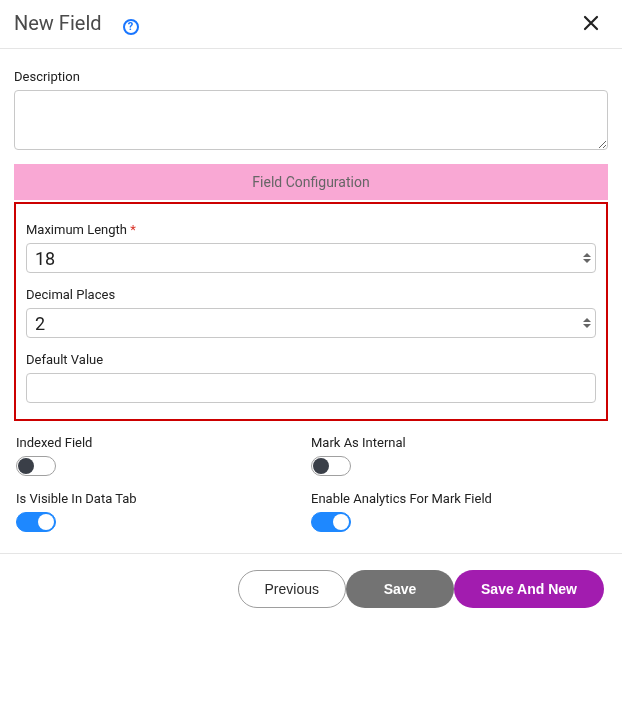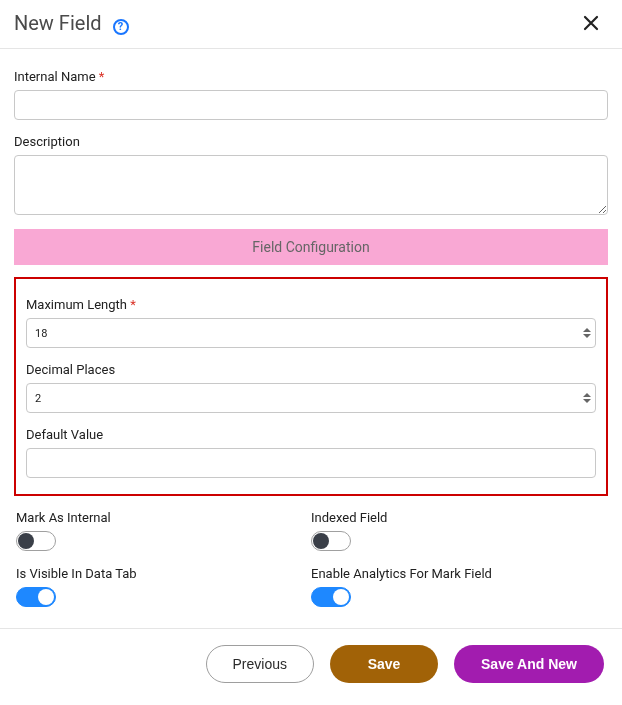--- a/index.html
+++ b/index.html
@@ -16,21 +16,21 @@
   .header {
     display: flex;
     align-items: center;
     justify-content: space-between;
     padding: 10px 18px 12px 14px;
     border-bottom: 1px solid #e5e5e5;
   }
   .title-wrap {
     display: flex;
     align-items: baseline;
-    gap: 11px;
+    gap: 21px;
   }
   .title {
     font-size: 20px;
     color: #4a4a4a;
     font-weight: 400;
   }
   .help-icon {
     color: #1976ff;
     border: 2px solid #1976ff;
     border-radius: 50%;
@@ -60,21 +60,21 @@
     display: block;
   }
   .req { color: #d93025; }
 
   .text-input, .num-input, .textarea {
     width: 100%;
     border: 1px solid #c8c8c8;
     border-radius: 4px;
     background: #fff;
     font-family: inherit;
-    font-size: 11px;
+    font-size: 18px;
     color: #212121;
   }
   .text-input { height: 30px; padding: 4px 8px; }
   .textarea { height: 60px; padding: 6px 8px; resize: both; display:block;}
   .num-input {
     height: 30px;
     padding: 4px 8px;
   }
 
   .num-wrap { position: relative; }
@@ -103,21 +103,21 @@
     text-align: center;
     padding: 10px 0;
     color: #666;
     font-size: 14px;
     margin-top: 4px;
   }
 
   .config-box {
     border: 2px solid #cc0000;
     padding: 8px 10px 16px 10px;
-    margin-top: 12px;
+    margin-top: 2px;
   }
 
   .toggle-section {
     display: flex;
     flex-wrap: wrap;
     margin-top: 14px;
     padding: 0 2px;
   }
   .toggle-item {
     width: 50%;
@@ -158,41 +158,40 @@
     width: 16px; height: 16px;
     border-radius: 50%;
     background: #fff;
   }
 
   .footer {
     border-top: 1px solid #e5e5e5;
     padding: 16px 18px 18px 18px;
     display: flex;
     justify-content: flex-end;
-    gap: 16px;
     margin-top: 6px;
   }
   .btn {
     border-radius: 999px;
     font-size: 14px;
     font-weight: 600;
     padding: 10px 26px;
     cursor: pointer;
     border: none;
     min-width: 108px;
     text-align: center;
   }
   .btn-outline {
     background: #fff;
     color: #2b2b2b;
     border: 1px solid #9e9e9e;
     font-weight: 500;
   }
   .btn-primary {
-    background: #a16207;
+    background: #737373;
     color: #fff;
   }
   .btn-secondary {
     background: #a21caf;
     color: #fff;
     min-width: 150px;
   }
 </style>
 </head>
 <body>
@@ -206,27 +205,20 @@
     </div>
     <div class="close-icon">
       <svg width="18" height="18" viewBox="0 0 18 18">
           <path d="M3 3 L15 15 M15 3 L3 15" stroke="#222" stroke-width="2.2" stroke-linecap="round"></path>
         </svg>
     </div>
   </div>
 
   <div class="content">
 
-    <div class="field-group">
-      <label class="field-label">
-        <span>Internal Name</span>
-        <span class="req">*</span>
-      </label>
-      <input type="text" class="text-input" value="" style="">
-    </div>
 
     <div class="field-group">
       <label class="field-label">Description</label>
       <textarea class="textarea" style=""></textarea>
     </div>
 
     <div class="section-bar">Field Configuration</div>
 
     <div class="config-box">
 
@@ -257,25 +249,25 @@
 
       <div class="field-group" style="margin-bottom:0;">
         <label class="field-label">Default Value</label>
         <input type="text" class="text-input" value="" style="">
       </div>
 
     </div>
 
     <div class="toggle-section">
       <div class="toggle-item">
+        <div class="toggle-label">Indexed Field</div>
+        <div class="toggle off"><div class="knob"></div></div>
+      </div>
+      <div class="toggle-item">
         <div class="toggle-label">Mark As Internal</div>
-        <div class="toggle off"><div class="knob"></div></div>
-      </div>
-      <div class="toggle-item">
-        <div class="toggle-label">Indexed Field</div>
         <div class="toggle off"><div class="knob"></div></div>
       </div>
       <div class="toggle-item">
         <div class="toggle-label">Is Visible In Data Tab</div>
         <div class="toggle on"><div class="knob"></div></div>
       </div>
       <div class="toggle-item">
         <div class="toggle-label">Enable Analytics For Mark Field</div>
         <div class="toggle on"><div class="knob"></div></div>
       </div>

